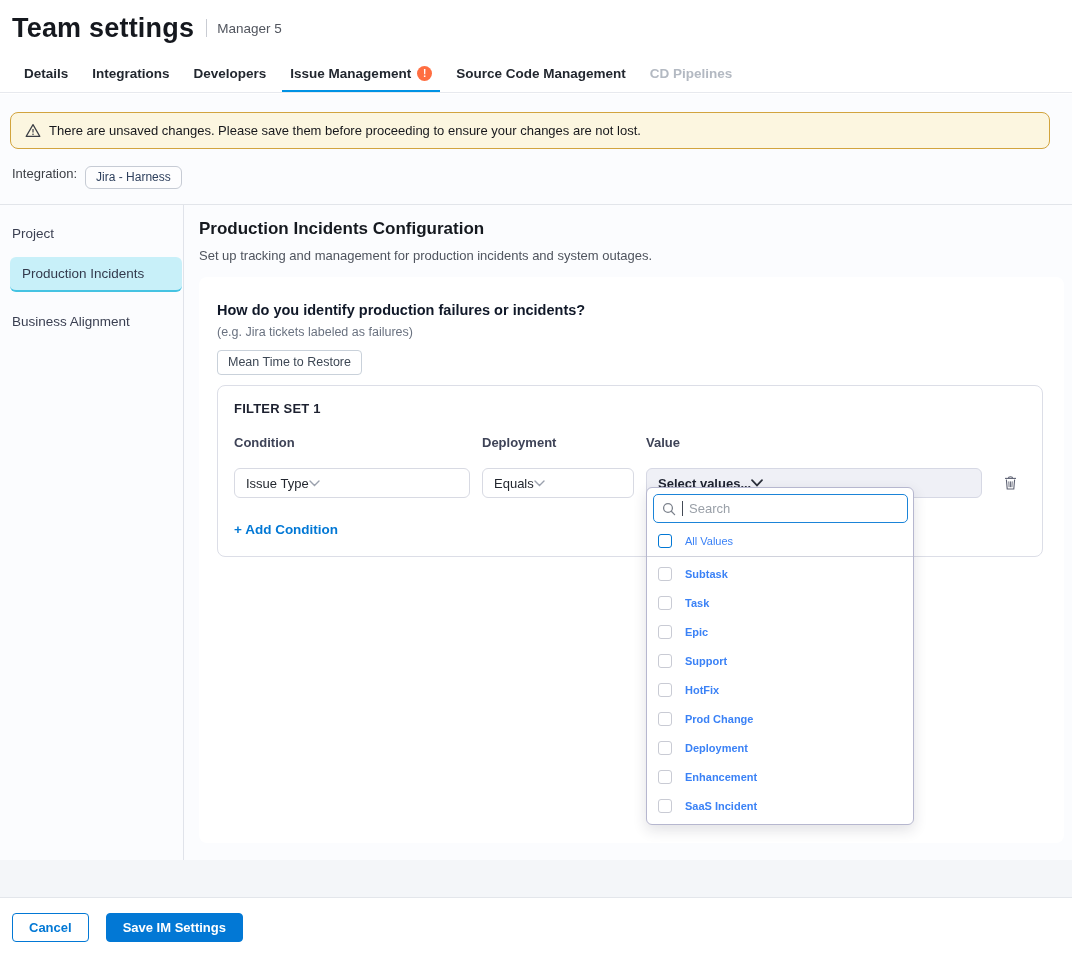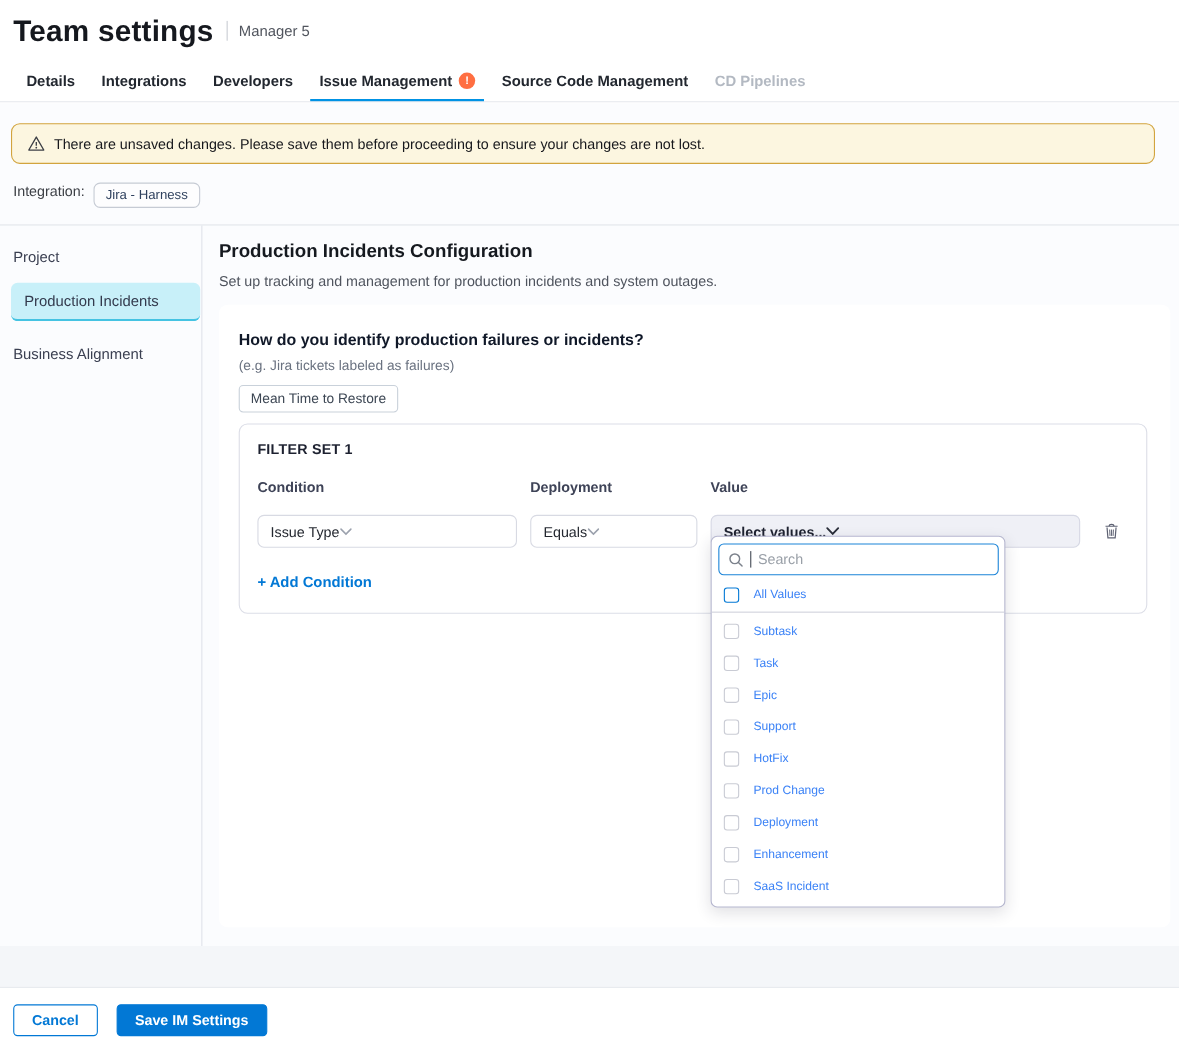--- a/index.html
+++ b/index.html
@@ -68,21 +68,21 @@
 
   
   .dd-panel { position:absolute; left:646px; top:487px; width:268px; height:338px; background:#fff; border:1px solid #b6b7cf; border-radius:6px; box-shadow:0 5px 14px rgba(40,41,61,.14); overflow:hidden; z-index:5; }
   .dd-search { margin:6px 5px 4px 6px; height:29px; border:1.5px solid #1b84d8; border-radius:5px; display:flex; align-items:center; padding:0 8px; gap:6px; background:#fff; }
   .dd-search input { border:none; outline:none; flex:1; font-size:13px; font-family:inherit; color:#23272f; background:transparent; }
   .dd-search input::placeholder { color:#9aa0a8; }
   .caret { width:1px; height:15px; background:#444a55; }
   .dd-row { display:flex; align-items:center; gap:13px; padding:0 10px 0 11px; height:29px; cursor:pointer; }
   .dd-row.allvalues { height:27px; margin-top:1px; }
   .dd-sep { border-bottom:1px solid #d0d2dc; margin-top:2px; }
-  .dd-list { padding-top:2px; }
+  .dd-list { padding-top:2px;font-weight:bold; }
   .cb { width:14px; height:14px; border:1.5px solid #c9cbd4; border-radius:3px; background:#fff; flex:0 0 auto; }
   .cb.focus { border-color:#0278d5; }
   .dd-label { font-size:11px; color:#3b82f6; }
 
   
   .band { position:absolute; left:0; top:860px; width:1072px; height:37px; background:#f4f6f9; }
   .footer { position:absolute; left:0; top:897px; width:1072px; height:59px; background:#fff; border-top:1px solid #e3e6eb; display:flex; align-items:center; padding-left:12px; gap:17px; }
   .btn { height:29px; border-radius:4px; font-size:13px; font-weight:bold; font-family:inherit; cursor:pointer; padding:0 16px; }
   .btn.cancel { background:#fff; border:1px solid #0278d5; color:#0278d5; }
   .btn.save { background:#0278d5; border:1px solid #0278d5; color:#fff; }

